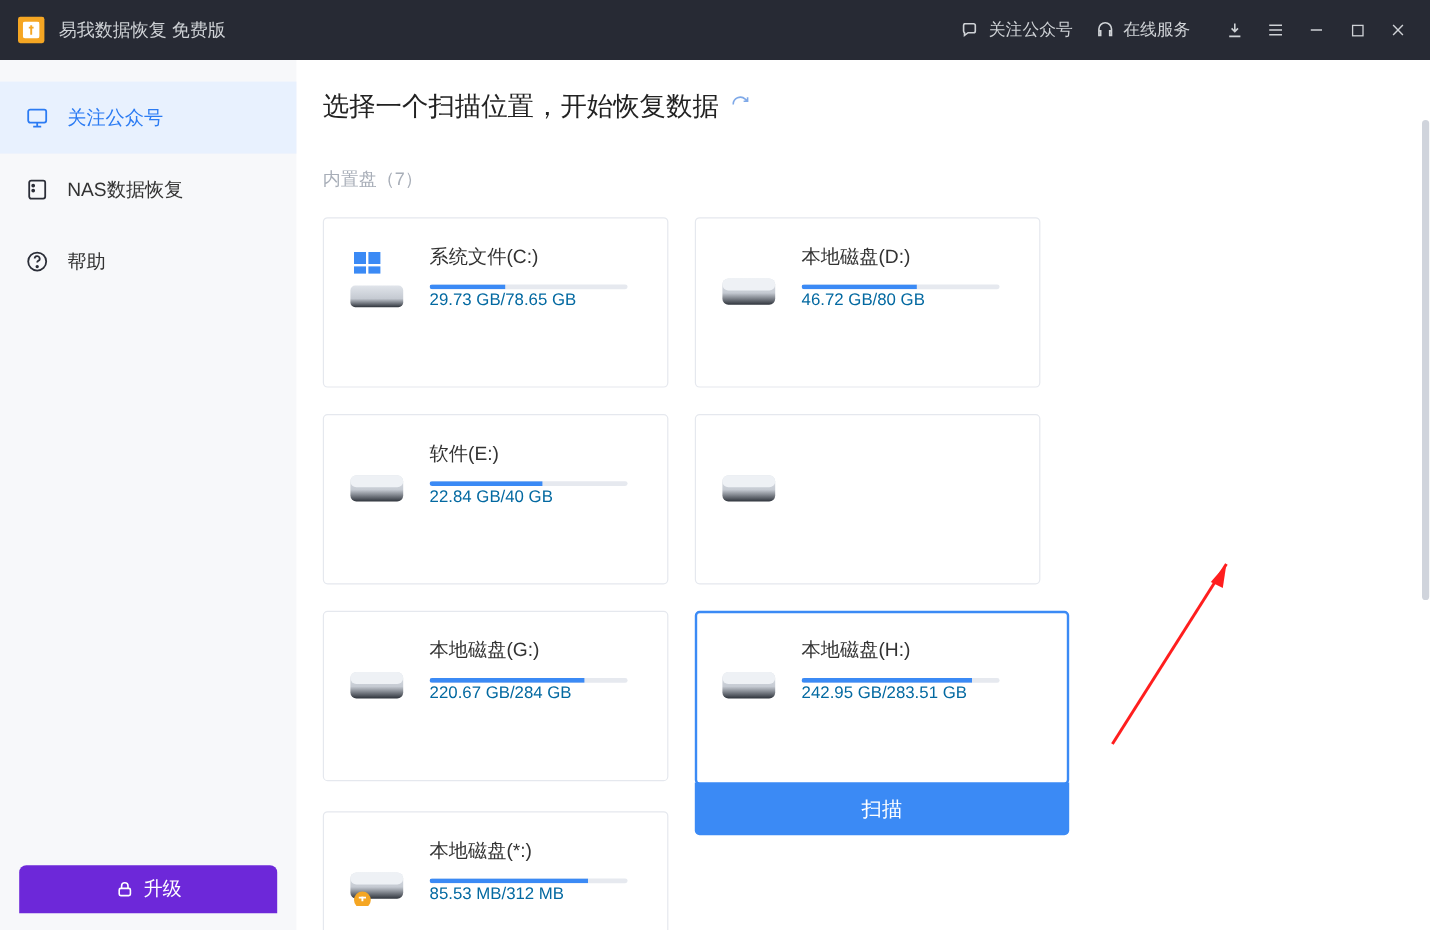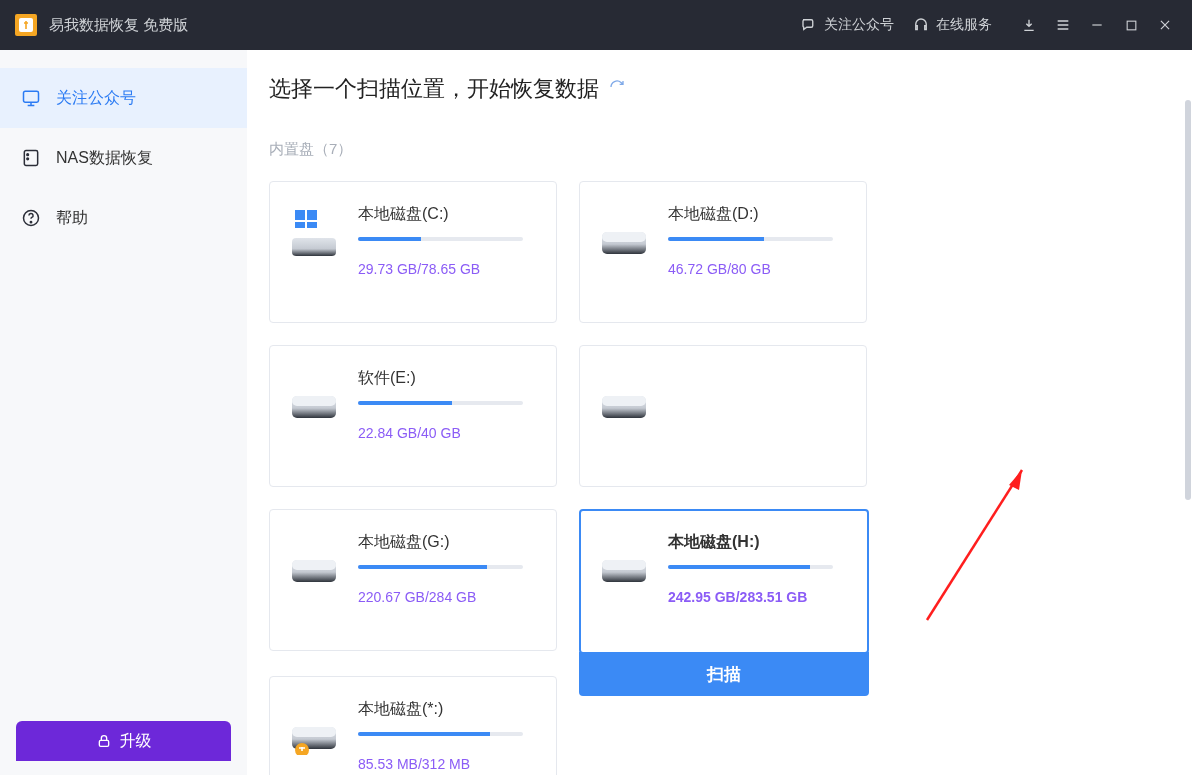--- a/index.html
+++ b/index.html
@@ -23,27 +23,27 @@
 .sidebar .upgrade-btn { margin: 0 16px 14px 16px; height: 40px; background: #6d28d9; color: #fff; border-radius: 6px 6px 0 0; display: flex; align-items: center; justify-content: center; font-size: 16px; cursor: pointer; gap: 8px; }
 
 .content { flex: 1; padding: 24px 0 0 22px; overflow: hidden; position: relative; }
 .page-title { font-size: 22px; color: #222; font-weight: 500; display: flex; align-items: center; gap: 10px; }
 .page-title .refresh { color: #7fa9e8; cursor: pointer; font-size: 18px; }
 
 .section-label { margin-top: 36px; font-size: 15px; color: #a8aeb8; }
 .grid { display: flex; flex-wrap: wrap; gap: 22px; margin-top: 22px; padding-right: 16px; }
 
 .card { width: 288px; height: 142px; border: 1px solid #e5e8ee; border-radius: 4px; padding: 22px 20px; display: flex; gap: 18px; cursor: pointer; position: relative; background: #fff; }
-.card.selected { border: 2px solid #3b8af5; height: 145px; width: 290px; padding: 21px 19px 0 19px; font-weight: bold; }
+.card.selected { border: 2px solid #3b8af5; height: 145px; width: 312px; padding: 21px 19px 0 19px; }
 .card .drv-icon { width: 50px; height: 50px; align-self: flex-start; margin-top: 6px; position: relative; }
 .card .drv-body { flex: 1; }
 .card .drv-name { font-size: 16px; color: #333; }
 .card .drv-bar { height: 4px; width: 165px; background: #e6e9ef; border-radius: 2px; margin-top: 12px; overflow: hidden; }
 .card .drv-bar .fill { height: 100%; background: #3b8af5; }
-.card .drv-size { margin-top: 20px; font-size: 14px; color: #8b5cf6; }
+.card .drv-size { margin-top: 0; font-size: 14px; color: #0369a1; }
 
 .scan-btn { position: absolute; left: -2px; right: -2px; bottom: -44px; height: 44px; background: #3b8af5; color: #fff; font-size: 17px; display: flex; align-items: center; justify-content: center; border-radius: 0 0 4px 4px; cursor: pointer; }
 
 .card.selected-wrapper { overflow: visible; }
 
 .drive-svg { display: block; }
 
 .arrow-overlay { position: absolute; pointer-events: none; }
 
 .scrollbar { position: absolute; right: 0; top: 50px; bottom: 0; width: 8px; background: transparent; }
@@ -165,21 +165,21 @@
                 <defs>
                   <linearGradient id="g1" x1="0" y1="0" x2="0" y2="1">
                     <stop offset="0" stop-color="#e0e4ea"></stop>
                     <stop offset="0.6" stop-color="#c5cad2"></stop>
                     <stop offset="1" stop-color="#2e333b"></stop>
                   </linearGradient>
                 </defs>
               </svg>
             </div>
             <div class="drv-body">
-              <div class="drv-name">本地磁盘(C:)</div>
+              <div class="drv-name">系统文件(C:)</div>
               <div class="drv-bar">
                 <div class="fill" style="width:38%"></div>
               </div>
               <div class="drv-size">29.73 GB/78.65 GB</div>
             </div>
           </div>
           <div class="card">
             <div class="drv-icon">
               <svg class="drive-svg" width="50" height="50" viewBox="0 0 50 50">
                 <rect x="2" y="22" width="44" height="22" rx="5" fill="url(#gl)"></rect>

